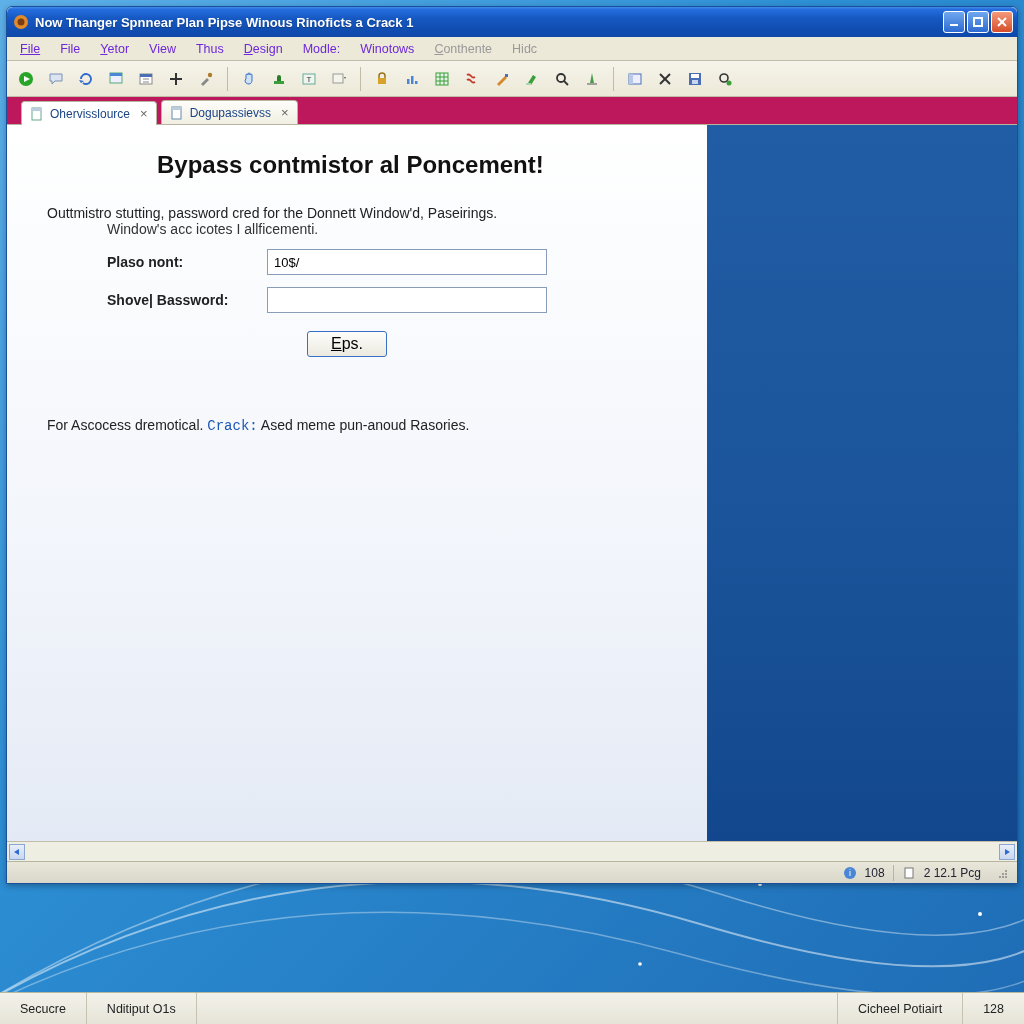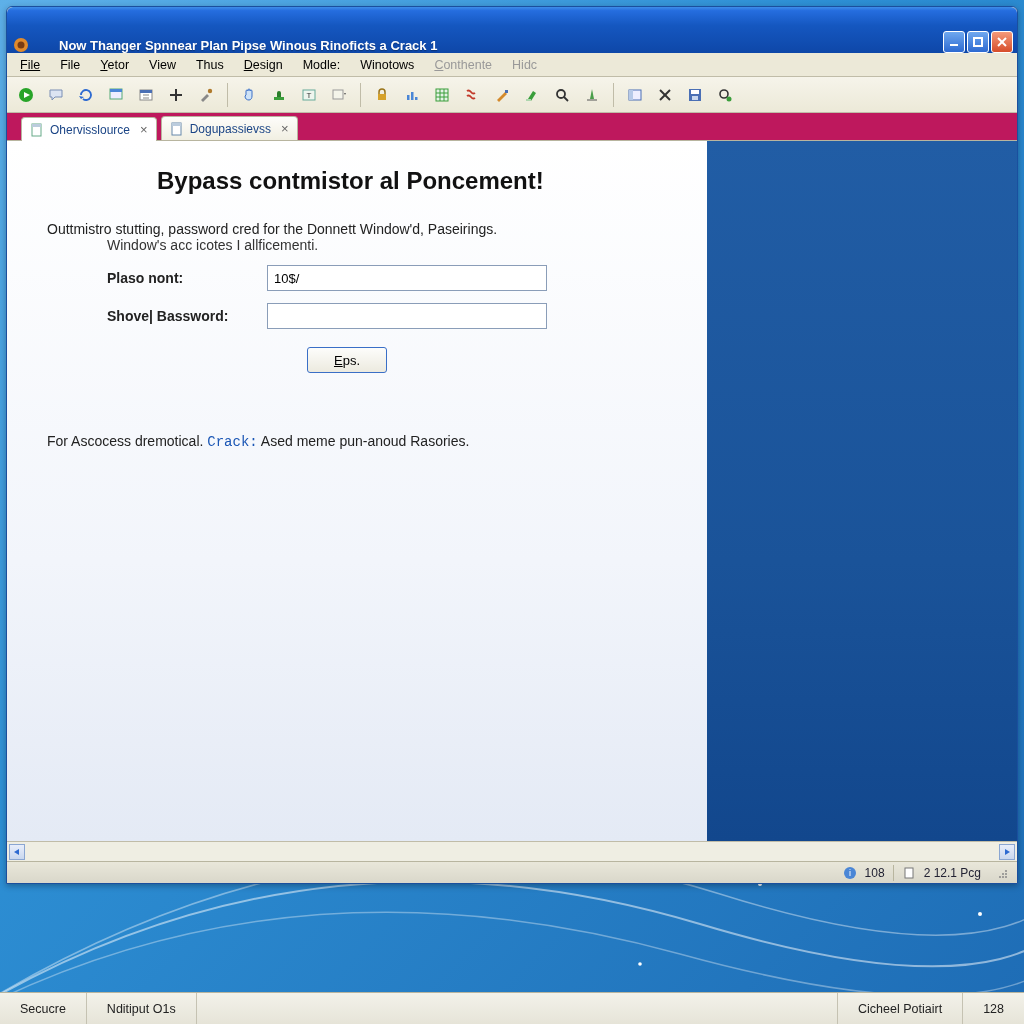--- a/index.html
+++ b/index.html
@@ -29,27 +29,26 @@
     height: 878px;
     background: #ece9d8;
     border: 1px solid #1a4f9e;
     border-radius: 6px 6px 0 0;
     display: flex; flex-direction: column;
     box-shadow: 0 2px 6px rgba(0,0,0,0.3);
     z-index: 2;
   }
 
   .titlebar {
-    height: 46px;
+    height: 30px;
     background: linear-gradient(to bottom, #3f8ee8 0%, #256ddf 8%, #1557c0 40%, #0e47a8 100%);
     border-radius: 6px 6px 0 0;
-    display: flex; align-items: flex-end;
+    display: flex; align-items: center;
     padding: 0 4px 0 6px;
     color: #fff;
-    gap: 24px;
   }
   .titlebar .app-icon {
     width: 16px; height: 16px;
     margin-right: 6px;
     flex: 0 0 auto;
   }
   .titlebar .title-text {
     font-weight: bold;
     font-size: 13px;
     flex: 1 1 auto;
@@ -77,21 +76,21 @@
     height: 24px;
     background: #ece9d8;
     border-bottom: 1px solid #c0bca8;
     display: flex; align-items: center;
     padding: 0 4px;
     gap: 2px;
   }
   .menu-item {
     padding: 2px 9px;
     font-size: 12.5px;
-    color: #000000;
+    color: #6d28d9;
     cursor: default;
   }
   .menu-item.disabled { color: #999; }
   .menu-item u { text-decoration: underline; }
 
   .toolbar {
     height: 36px;
     background: linear-gradient(to bottom,#f6f4ea,#ece9d8);
     border-bottom: 1px solid #c0bca8;
     display: flex; align-items: center;
@@ -196,21 +195,21 @@
   }
   .btn-row {
     margin: 18px 0 0 200px;
   }
   .xp-btn {
     min-width: 80px;
     height: 26px;
     background: linear-gradient(to bottom,#fdfdfb,#eceadf);
     border: 1px solid #3a6fc7;
     border-radius: 3px;
-    font-size: 13px;
+    font-size: 16px;
     cursor:pointer;
     padding: 0 18px;
   }
   .footer-text {
     margin-top: 60px;
     font-size: 14px;
     color:#222;
   }
   .footer-text .link { color:#1a56b5; cursor:pointer;font-family:Liberation Mono, monospace; }
 

